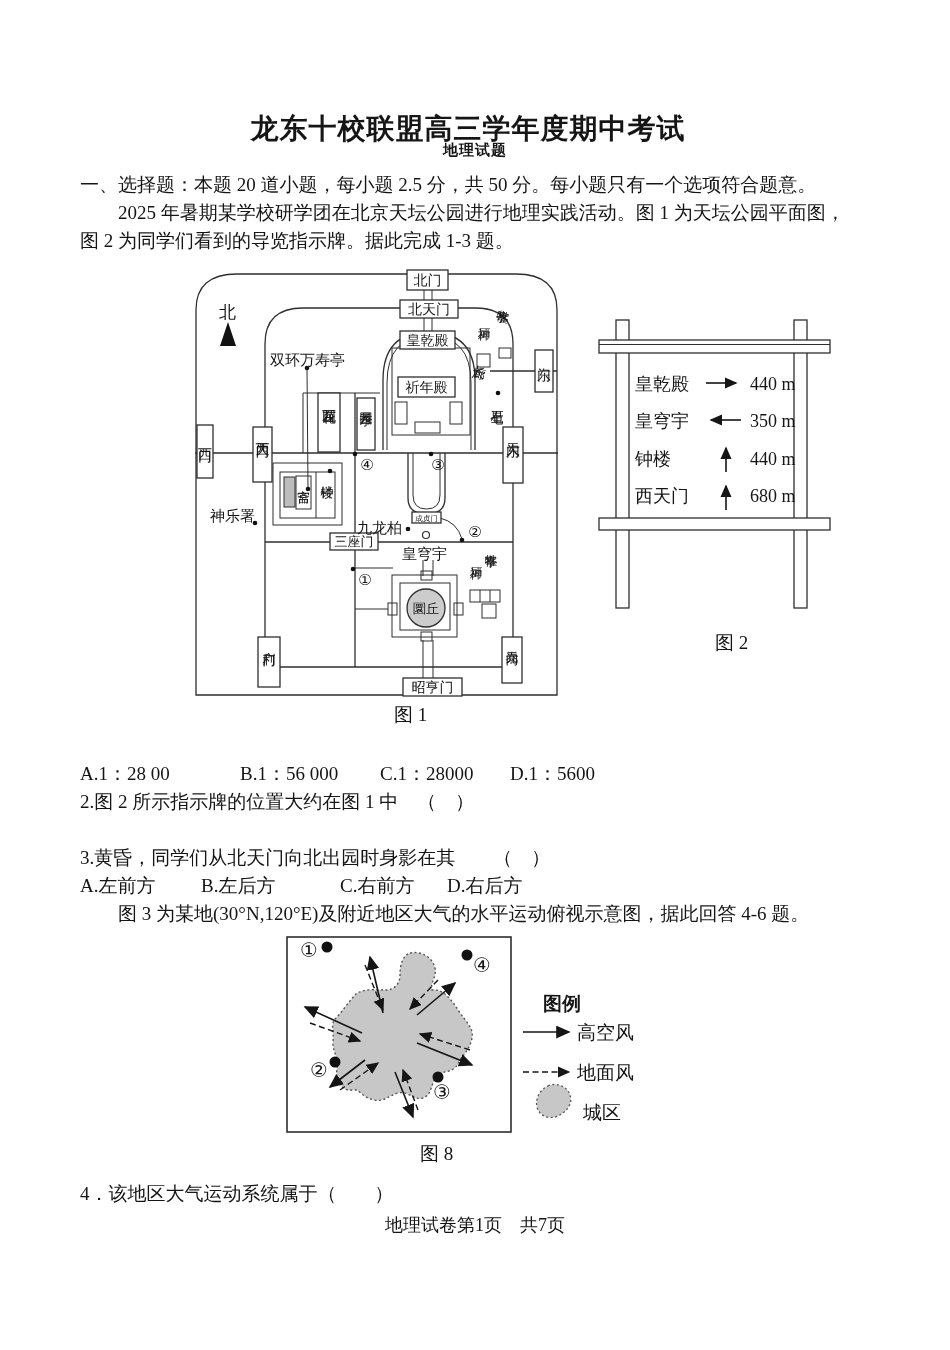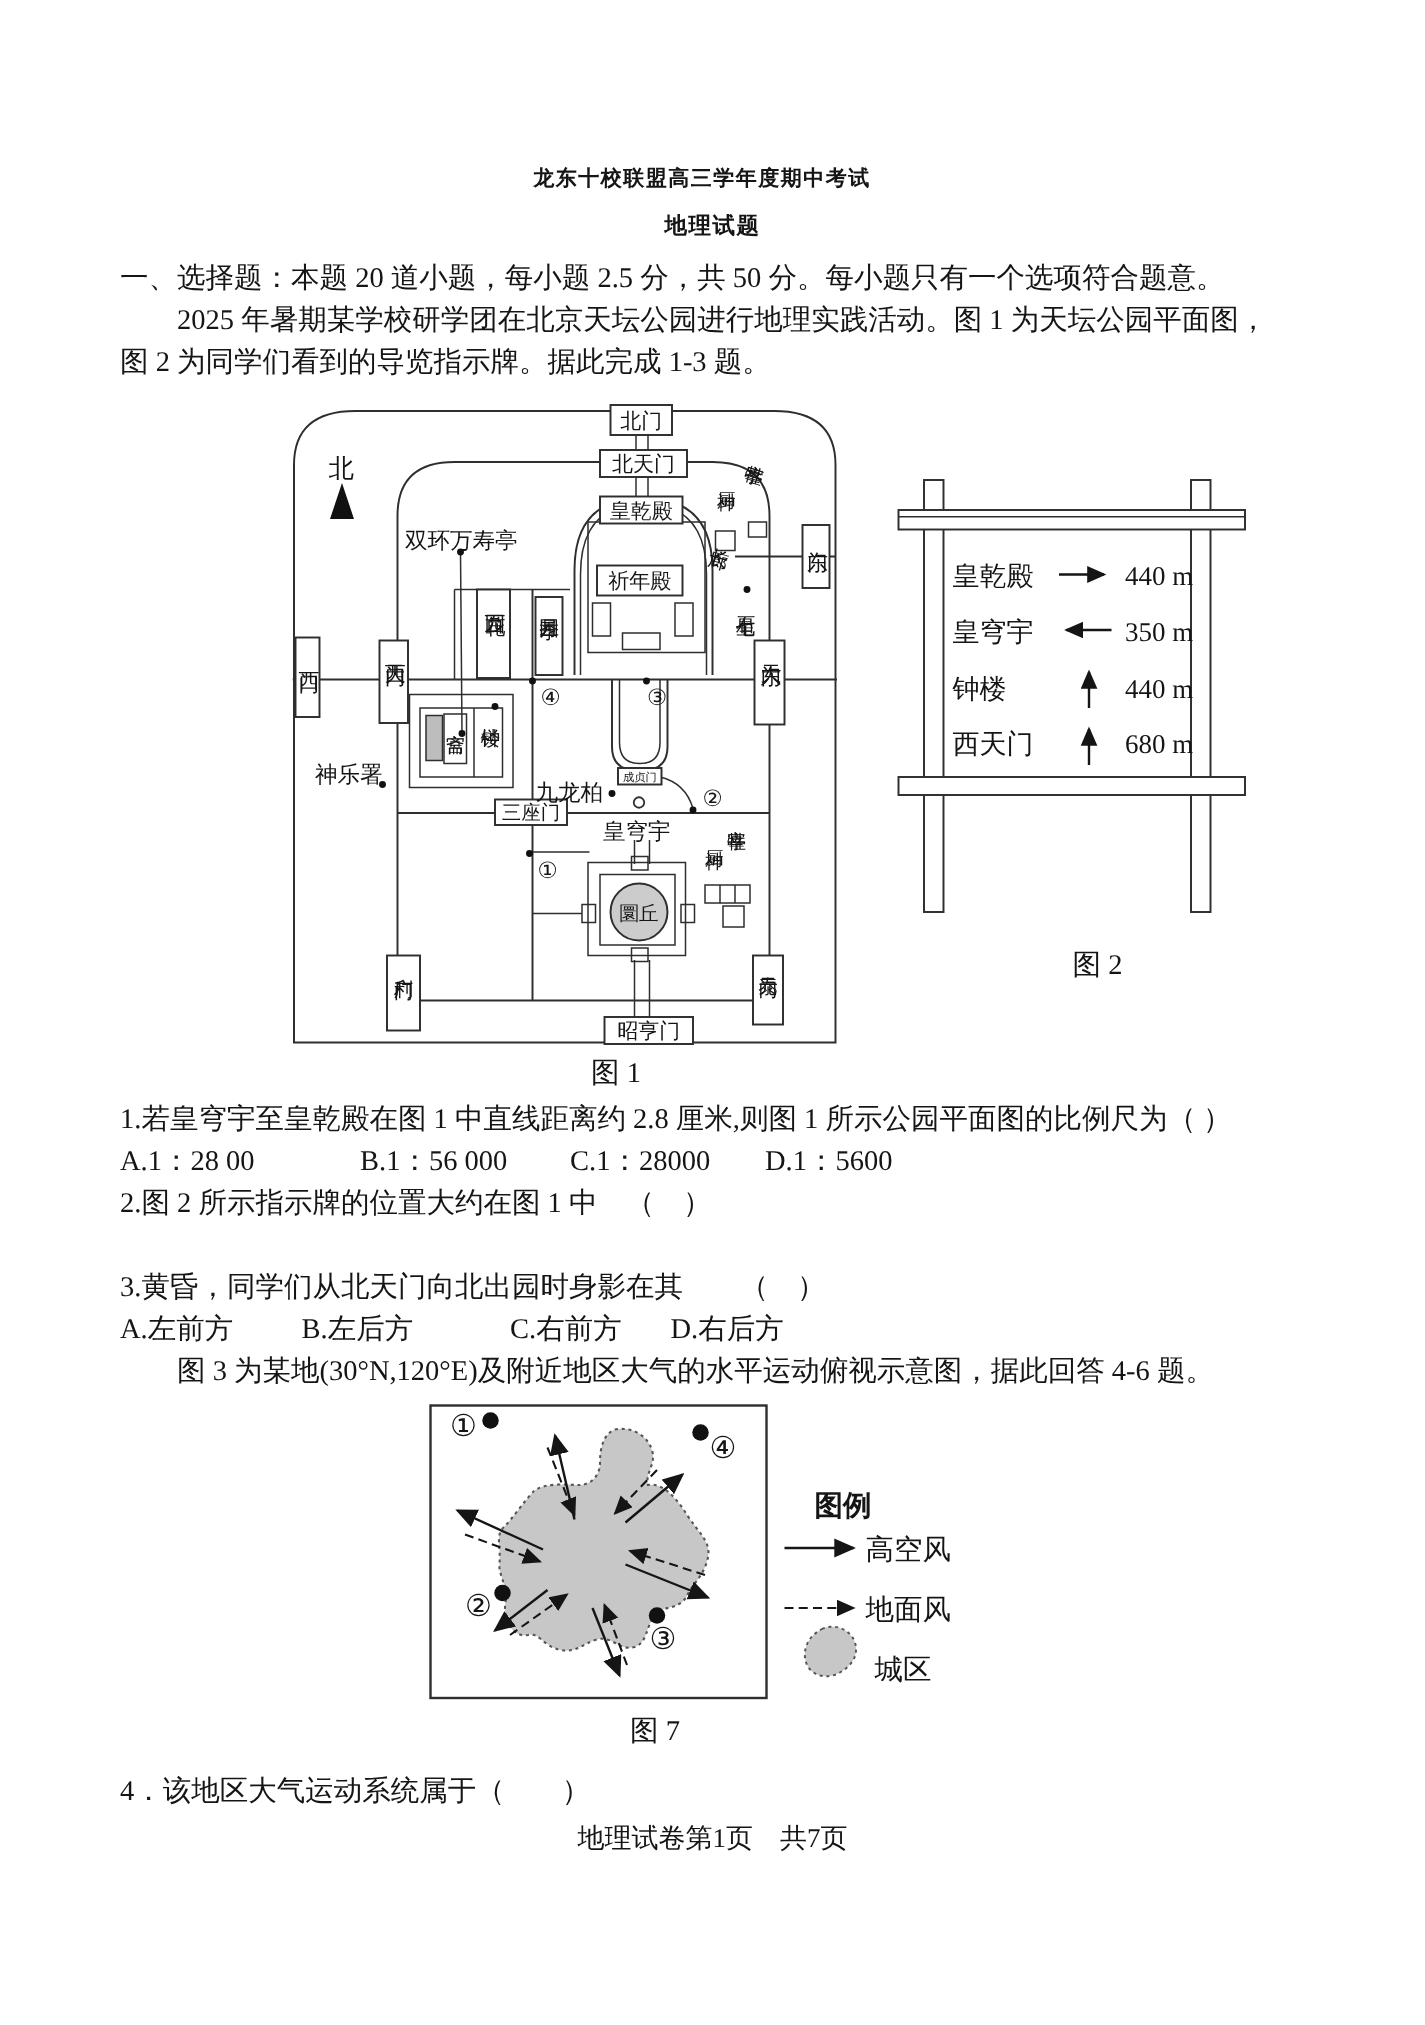--- a/index.html
+++ b/index.html
@@ -1,21 +1,21 @@
 <!DOCTYPE html>
 <html><head>
 <meta charset="utf-8">
 <style>
   html,body{margin:0;padding:0;background:#ffffff;}
   .page{
     position:relative;width:950px;height:1350px;background:#fff;overflow:hidden;
     font-family:"Liberation Serif","DejaVu Serif",serif;color:#151515;
   }
   .abs{position:absolute;white-space:nowrap;}
-  .title{left:0;top:110px;width:936px;text-align:center;font-size:14px;font-weight:bold;letter-spacing:1px;}
+  .title{left:0;top:110px;width:936px;text-align:center;font-size:28px;font-weight:bold;letter-spacing:1px;}
   .subtitle{left:0;top:141px;width:950px;text-align:center;font-size:15px;font-weight:bold;letter-spacing:1px;}
   .bodyline{font-size:19px;}
   .optrow{font-size:19px;height:24px;}
   .optrow span{position:absolute;top:0;}
   .caption{font-size:19px;}
   .footer{left:0;top:1213px;width:950px;text-align:center;font-size:18px;}
   svg text{fill:#151515;}
   .vt{writing-mode:vertical-rl;text-orientation:upright;}
   .mapline{stroke:#2e2e2e;stroke-width:1.3;fill:none;}
   .thin{stroke:#2e2e2e;stroke-width:1;fill:none;}
@@ -187,21 +187,20 @@
     <text x="42" y="157" font-size="18">钟楼</text>
     <line x1="133" y1="164" x2="133" y2="140" stroke="#151515" stroke-width="1.6" marker-end="url(#ah2)"></line>
     <text x="157" y="157" font-size="18">440 m</text>
 
     <text x="42" y="194" font-size="18">西天门</text>
     <line x1="133" y1="202" x2="133" y2="178" stroke="#151515" stroke-width="1.6" marker-end="url(#ah2)"></line>
     <text x="157" y="194" font-size="18">680 m</text>
   </svg>
   <div class="abs caption" style="left:715px;top:630px;">图 2</div>
 
-  <div class="abs bodyline" style="left:80px;top:733px;">1.若皇穹宇至皇乾殿在图 1 中直线距离约 2.8 厘米,则图 1 所示公园平面图的比例尺为（ ）</div>
   <div class="abs optrow" style="left:80px;top:761px;width:790px;">
     <span style="left:0px;">A.1：28 00</span>
     <span style="left:160px;">B.1：56 000</span>
     <span style="left:300px;">C.1：28000</span>
     <span style="left:430px;">D.1：5600</span>
   </div>
   <div class="abs bodyline" style="left:80px;top:789px;">2.图 2 所示指示牌的位置大约在图 1 中　（　）</div>
   <div class="abs bodyline" style="left:80px;top:845px;">3.黄昏，同学们从北天门向北出园时身影在其　　（　）</div>
   <div class="abs optrow" style="left:80px;top:873px;width:790px;">
     <span style="left:0px;">A.左前方</span>
@@ -254,18 +253,18 @@
     <circle class="dot" cx="158" cy="147" r="5.5"></circle>
 
     <text x="263" y="80" font-size="19" font-weight="bold">图例</text>
     <line x1="243" y1="102" x2="289" y2="102" stroke="#151515" stroke-width="1.6" marker-end="url(#ah3)"></line>
     <text x="297" y="109" font-size="19">高空风</text>
     <line x1="243" y1="142" x2="289" y2="142" stroke="#151515" stroke-width="1.4" stroke-dasharray="6 3.5" marker-end="url(#ah3)"></line>
     <text x="297" y="149" font-size="19">地面风</text>
     <path d="M268,156 C276,152 287,156 290,165 C293,175 286,182 278,186 C269,190 259,186 257,177 C255,168 260,160 268,156 Z" fill="#c7c7c7" stroke="#555" stroke-width="1.3" stroke-dasharray="2 2.5"></path>
     <text x="303" y="189" font-size="19">城区</text>
   </svg>
-  <div class="abs caption" style="left:420px;top:1141px;">图 7</div>
+  <div class="abs caption" style="left:420px;top:1141px;">图 8</div>
 
   <div class="abs bodyline" style="left:80px;top:1181px;">4．该地区大气运动系统属于（　　）</div>
   <div class="abs footer">地理试卷第1页　共7页</div>
 
 </div>
 
 </body></html>

